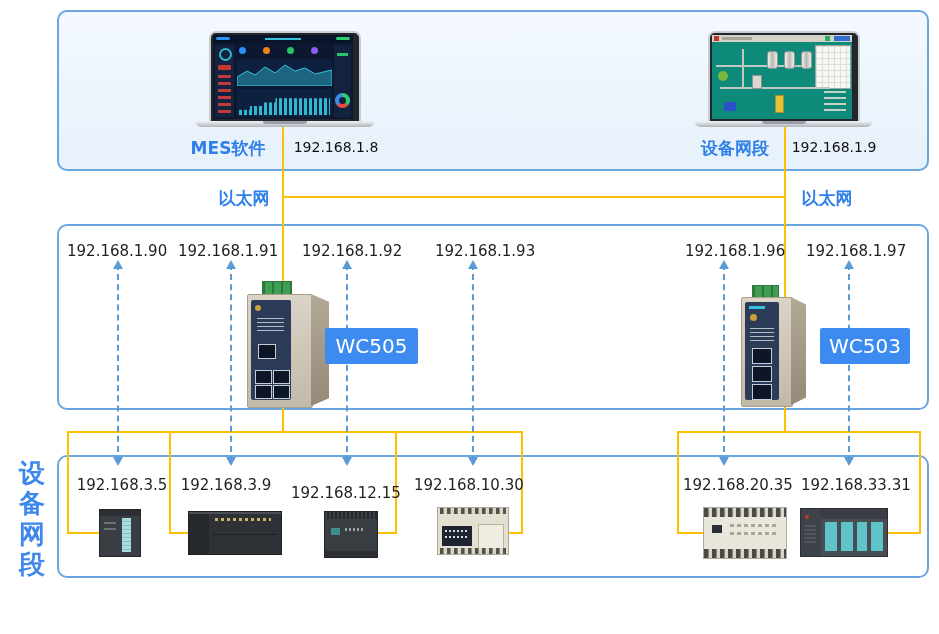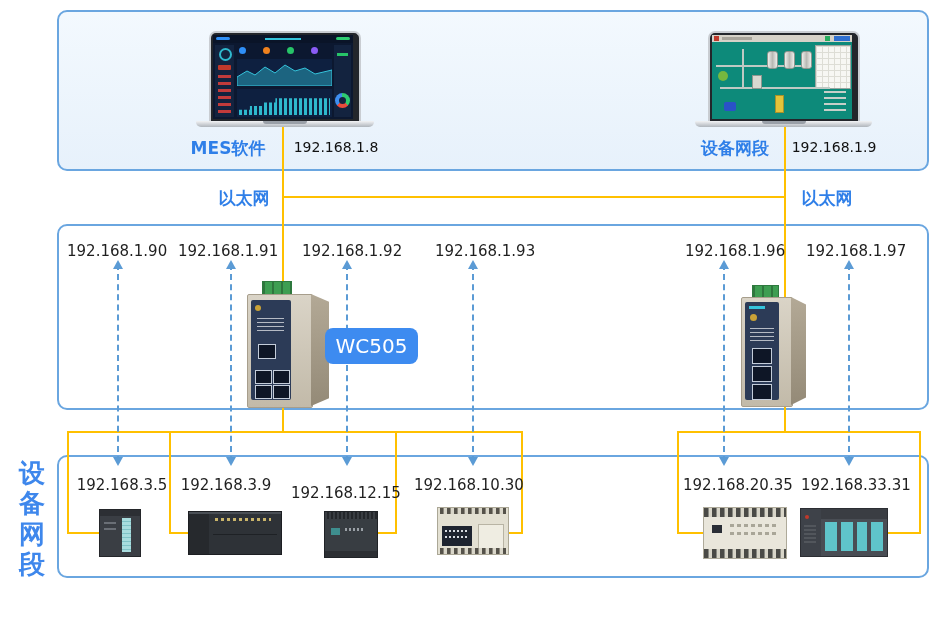--- a/index.html
+++ b/index.html
@@ -11,21 +11,21 @@
   #box-dev{top:455px;height:123px;}
   .seg-label{position:absolute;left:15px;width:34px;font-size:26px;font-weight:bold;color:#3E87EC;line-height:1.17;text-align:center;word-break:break-all;z-index:4;}
   .yl{position:absolute;background:#FFC000;z-index:2;}
   .marrow{position:absolute;width:0;border-left:2px dashed #5B9BD5;z-index:2;}
   .ah{position:absolute;left:-6px;width:0;height:0;border:5px solid transparent;}
   .ah-up{top:-9px;border-bottom:9px solid #5B9BD5;}
   .ah-down{bottom:-9px;border-top:9px solid #5B9BD5;}
   .ip{position:absolute;font-size:15px;color:#1f1f1f;text-align:center;white-space:nowrap;z-index:4;width:100px;}
   .blue-label{position:absolute;font-size:17px;font-weight:bold;color:#2F7FE8;text-align:center;white-space:nowrap;z-index:4;}
   .ip-big{position:absolute;font-size:14px;color:#111;text-align:center;white-space:nowrap;z-index:4;}
-  .badge{position:absolute;background:#3D8BF0;color:#fff;border-radius:8px;display:flex;align-items:center;justify-content:center;font-size:20px;z-index:5;}
+  .badge{position:absolute;background:#3D8BF0;color:#fff;border-radius:2px;display:flex;align-items:center;justify-content:center;font-size:20px;z-index:5;}
   
   .laptop{position:absolute;z-index:3;}
   .lt-screen{position:relative;background:#23262B;border:2px solid #C9CDD2;border-bottom:none;border-radius:7px 7px 0 0;padding:2px;margin:0 auto;}
   .lt-base{height:6px;background:linear-gradient(180deg,#F2F3F5,#AFB5BC);border-radius:2px 2px 10px 10px;position:relative;}
   .lt-base::after{content:"";position:absolute;left:50%;transform:translateX(-50%);top:0;width:44px;height:3px;background:#9AA0A8;border-radius:0 0 4px 4px;}
   .scr{position:relative;width:140px;height:84px;overflow:hidden;}
   .mes{background:#0C1830;}
   .hmi{background:#0D8A7A;}
   .e{position:absolute;}
   
@@ -192,20 +192,21 @@
     <div class="gw-side" style="left:50px;top:12px;width:15px;height:108px"></div>
     <div class="gw-panel" style="left:4px;top:17px;width:34px;height:98px">
       <div class="e" style="position:absolute;left:4px;top:4px;width:16px;height:3px;background:#35C4DC"></div>
       <div class="golddot" style="left:5px;top:12px;width:7px;height:7px"></div>
       <div class="wdash" style="left:5px;top:26px;width:24px;height:16px"></div>
       <div class="port" style="left:7px;top:46px;width:18px;height:14px"></div>
       <div class="port" style="left:7px;top:64px;width:18px;height:14px"></div>
       <div class="port" style="left:7px;top:82px;width:18px;height:14px"></div>
     </div>
   </div>
+  <div class="badge" style="left:820px;top:328px;width:90px;height:36px">WC503</div>
 
   <div class="ip" style="left:72px;top:476px">192.168.3.5</div>
   <div class="ip" style="left:176px;top:476px">192.168.3.9</div>
   <div class="ip" style="left:291px;top:484px">192.168.12.15</div>
   <div class="ip" style="left:414px;top:476px">192.168.10.30</div>
   <div class="ip" style="left:683px;top:476px">192.168.20.35</div>
   <div class="ip" style="left:801px;top:476px">192.168.33.31</div>
 
   <div class="plc" style="left:99px;top:509px;width:40px;height:46px;background:#3A3E44;border:1px solid #24262A">
     <div class="e" style="left:0;top:0;width:100%;height:6px;background:#2C2F34"></div>

